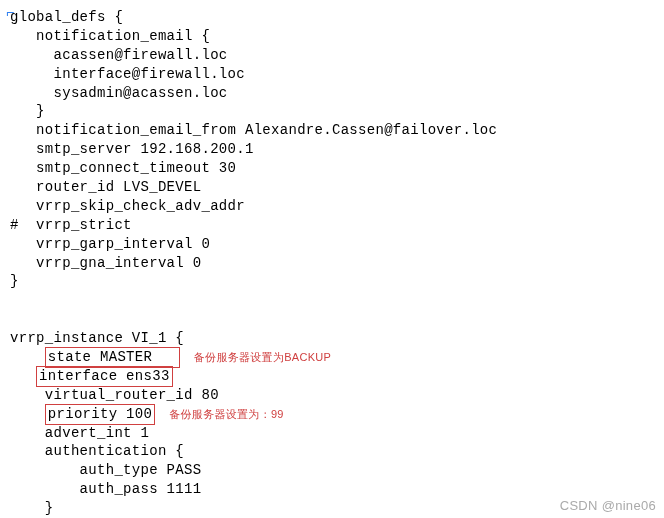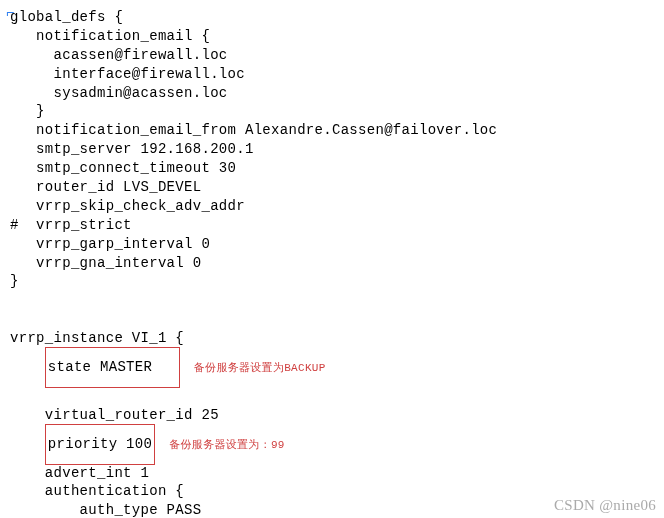--- a/index.html
+++ b/index.html
@@ -18,44 +18,44 @@
       height: 518px;
       position: relative;
       letter-spacing: 0.3px;
     }
     .line {
       white-space: pre;
     }
     .hl {
       border: 1px solid #d04040;
       display: inline-block;
-      padding: 10px 2px;
+      padding: 0 2px;
       margin: -1px 0;
     }
     .ann {
       color: #d04040;
       font-size: 11px;
       margin-left: 14px;
-      font-family: Liberation Mono, monospace;
+      font-family: Liberation Sans, sans-serif;
     }
     .cursor {
       position: absolute;
       top: 4px;
       left: 6px;
       color: #3080f0;
       font-size: 14px;
       pointer-events: none;
     }
     .watermark {
       position: absolute;
       bottom: 3px;
       right: 8px;
       color: #aaa;
-      font-size: 15px;
-      font-family: Liberation Serif, serif;
+      font-size: 13px;
+      font-family: Liberation Sans, sans-serif;
     }
     .pad {
       display: inline-block;
       min-width: 135px;
     }
   </style>
 </head>
 <body>
 <span class="cursor">⌐</span>
 
@@ -71,22 +71,22 @@
 <div class="line">   router_id LVS_DEVEL</div>
 <div class="line">   vrrp_skip_check_adv_addr</div>
 <div class="line">#  vrrp_strict</div>
 <div class="line">   vrrp_garp_interval 0</div>
 <div class="line">   vrrp_gna_interval 0</div>
 <div class="line">}</div>
 <div class="line">&nbsp;</div>
 <div class="line">&nbsp;</div>
 <div class="line">vrrp_instance VI_1 {</div>
 <div class="line"><span>    </span><span class="hl pad">state MASTER</span><span class="ann">备份服务器设置为BACKUP</span></div>
-<div class="line"><span>   </span></div>
-<div class="line">    virtual_router_id 25</div>
+<div class="line"><span>   </span><span class="hl pad">interface ens33</span></div>
+<div class="line">    virtual_router_id 80</div>
 <div class="line"><span>    </span><span class="hl">priority 100</span><span class="ann">备份服务器设置为：99</span></div>
 <div class="line">    advert_int 1</div>
 <div class="line">    authentication {</div>
 <div class="line">        auth_type PASS</div>
 <div class="line">        auth_pass 1111</div>
 <div class="line">    }</div>
 
 <div class="watermark">CSDN @nine06</div>
 
 </body></html>

